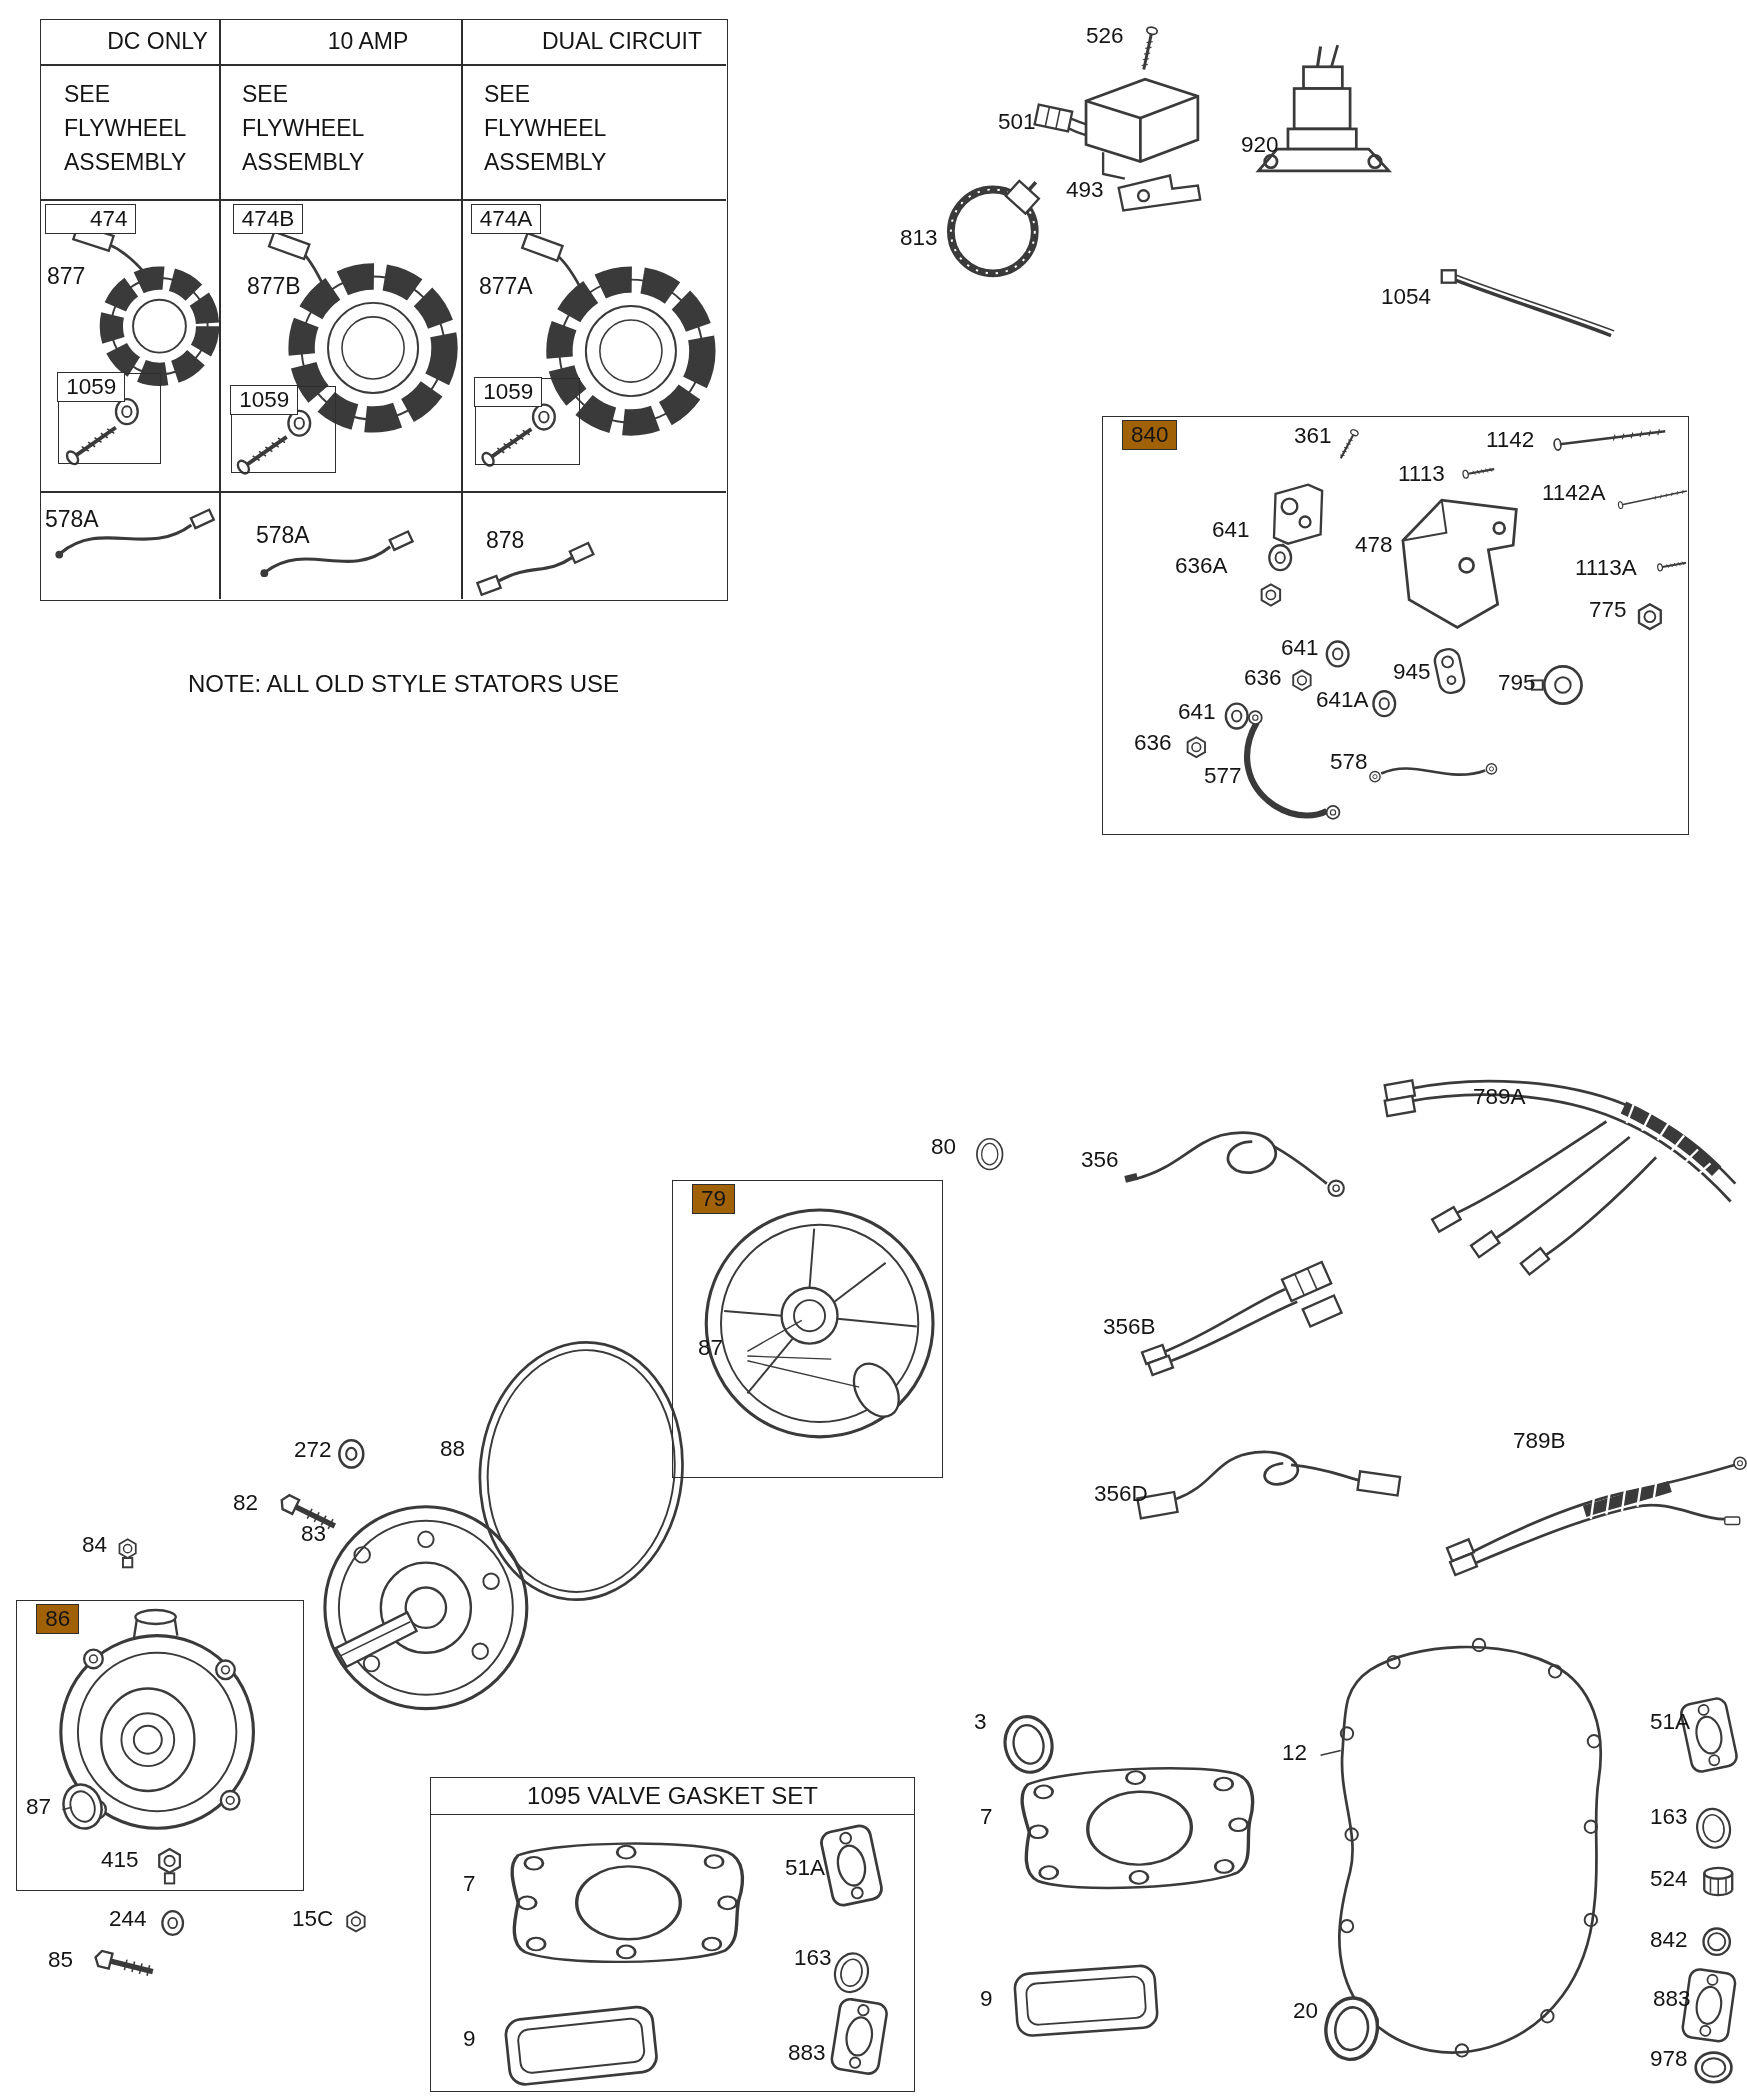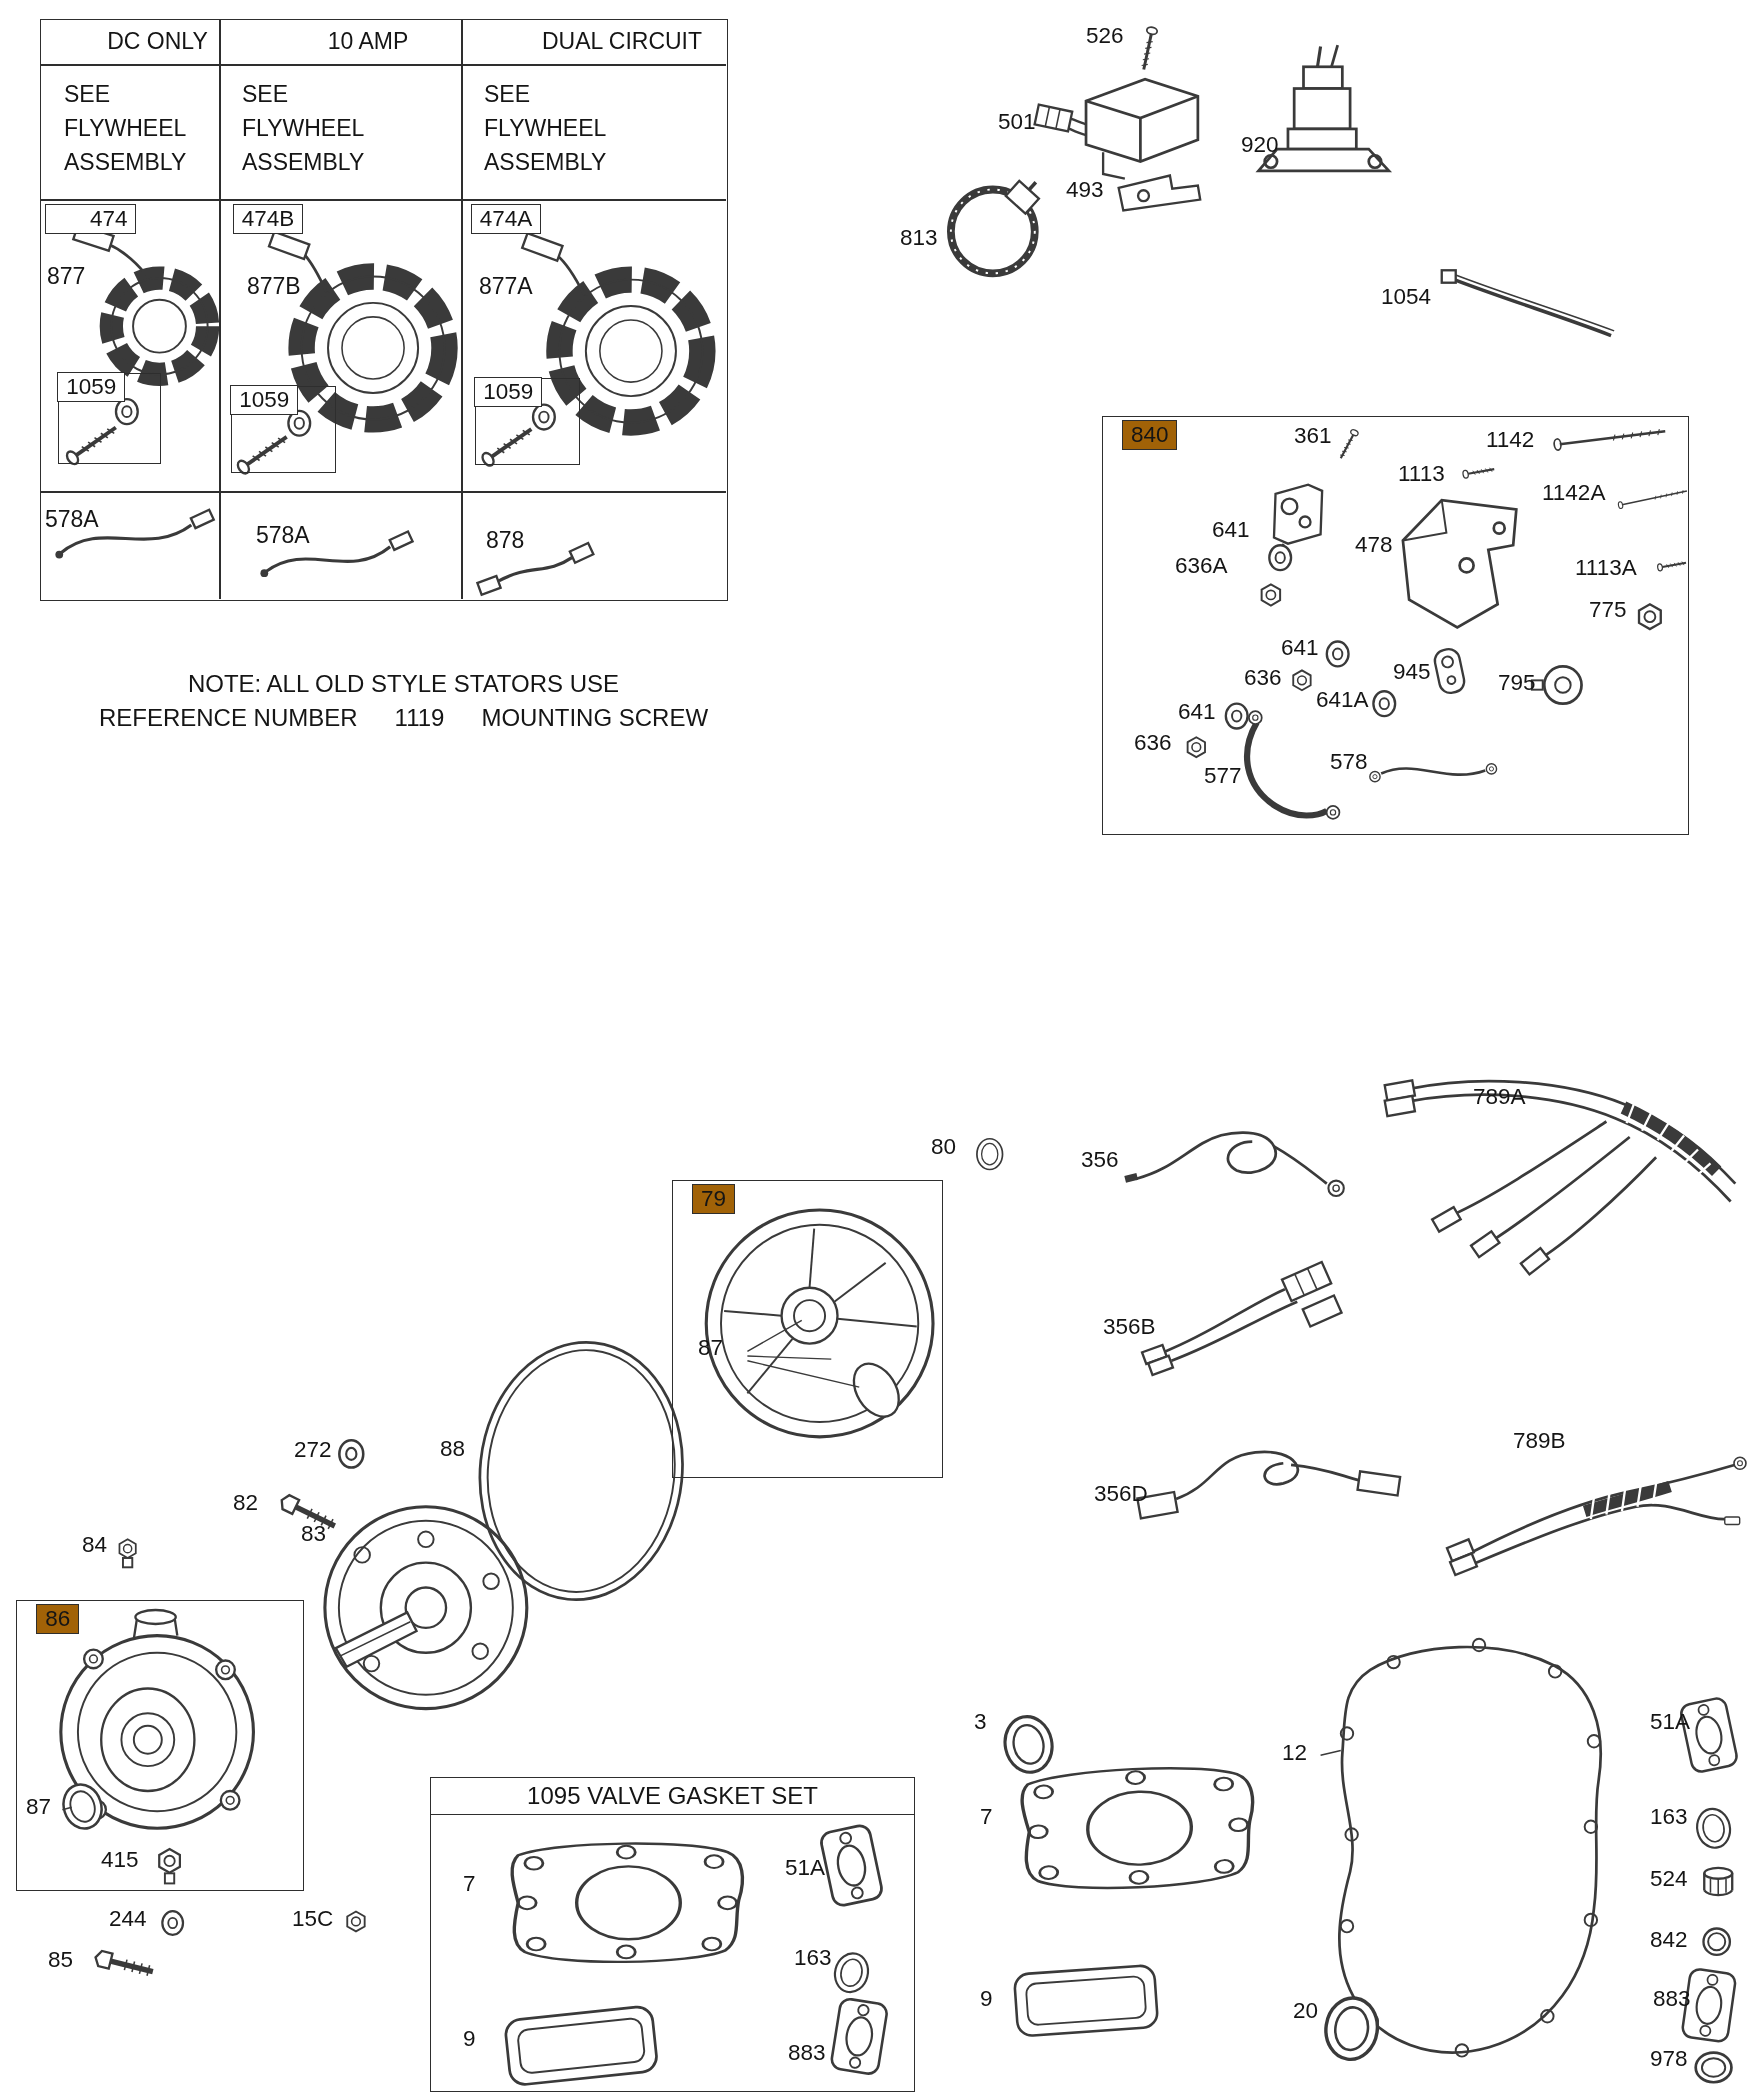--- a/index.html
+++ b/index.html
@@ -475,25 +475,20 @@
   </div>
   <div class="sub-box" style="left:475px;top:378px;width:103px;height:85px;">
     <div class="ref-box inbox">1059</div>
   </div>
 
   <div class="cell-text" style="left:45px;top:506px;">578A</div>
   <div class="cell-text" style="left:256px;top:522px;">578A</div>
   <div class="cell-text" style="left:486px;top:527px;">878</div>
 
   <div class="note-line" style="left:155px;top:670px;width:497px;text-align:center;">NOTE: ALL OLD STYLE STATORS USE</div>
-  <div class="note-row" style="left:93px;top:704px;width:621px;">
-    <span>REFERENCE NUMBER</span>
-    <span>1119</span>
-    <span>MOUNTING SCREW</span>
-  </div>
 
   <div class="group-box" style="left:1102px;top:416px;width:585px;height:417px;">
     <div class="group-label">840</div>
   </div>
   <div class="group-box" style="left:672px;top:1180px;width:269px;height:296px;">
     <div class="group-label">79</div>
   </div>
   <div class="group-box" style="left:16.3px;top:1600px;width:286px;height:289px;">
     <div class="group-label">86</div>
   </div>

